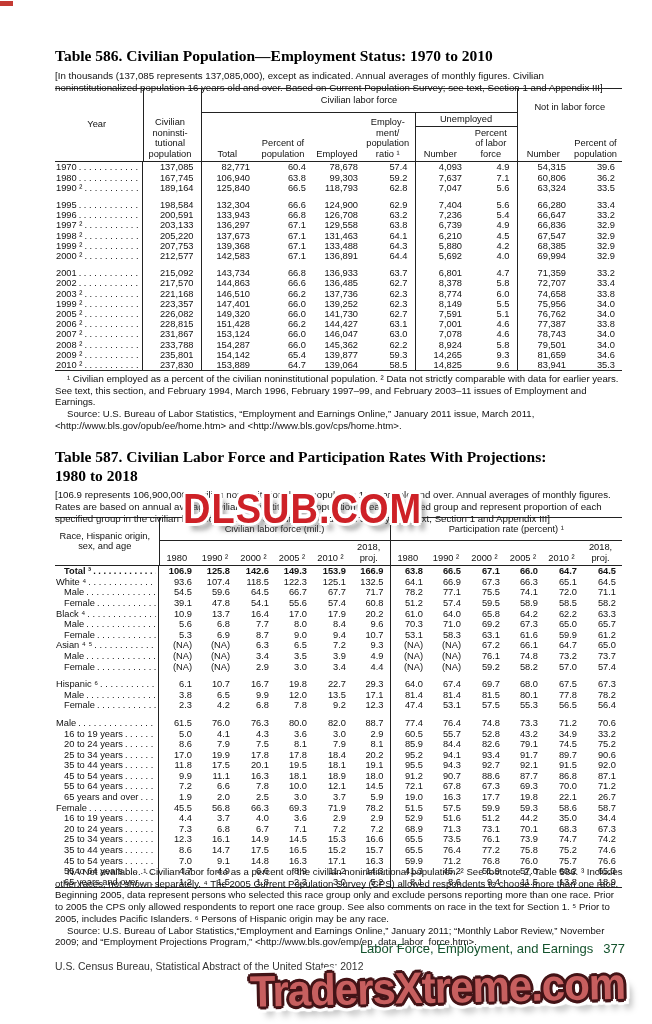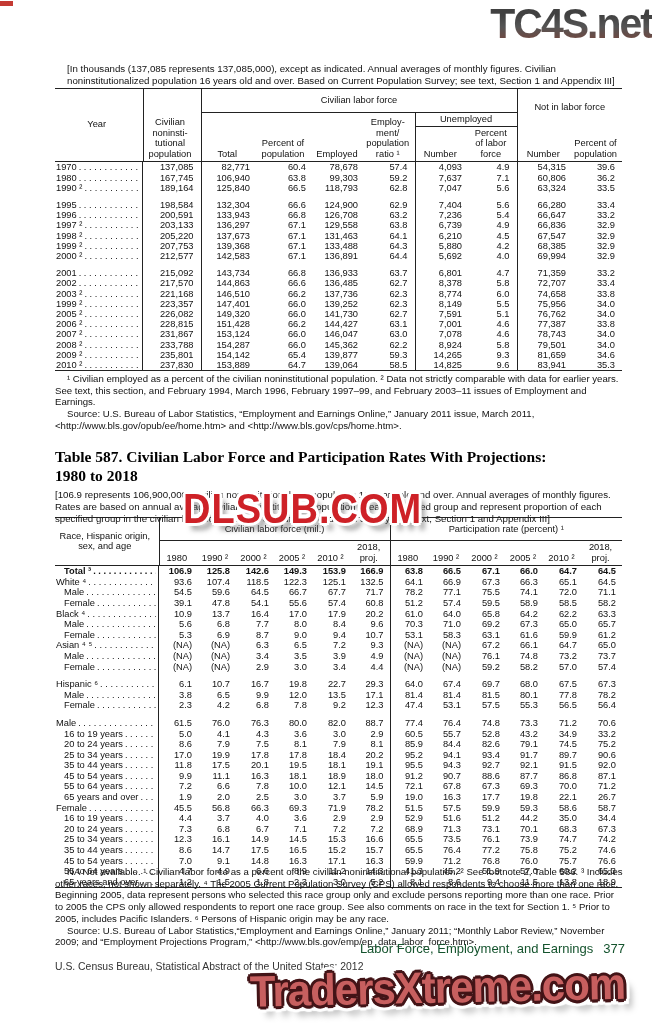--- a/index.html
+++ b/index.html
@@ -24,21 +24,21 @@
             -5px -5px 1px #fff,5px -5px 1px #fff,-5px 5px 1px #fff,5px 5px 1px #fff,
             0 -6px 1px #fff,0 6px 1px #fff,-6px 0 1px #fff,6px 0 1px #fff,
             7px 9px 7px rgba(0,0,0,.35);}
 
   
   .ttl{position:absolute;left:55px;font-family:"Liberation Serif",serif;font-weight:700;
        font-size:15.5px;line-height:19px;color:#000;}
   .t586-title{top:36px;width:575px;}
   .t587-title{top:437px;width:585px;}
   .headnote{position:absolute;left:55px;width:566px;font-size:9.7px;line-height:12.2px;color:#111;}
-  .t586-note{top:53px;margin-left:12px;}
+  .t586-note{top:60px;}
   .t587-note{top:479px;}
   .fn{position:absolute;left:55px;width:568px;font-size:9.6px;line-height:11.7px;color:#111;}
   .fn p{margin:0;text-indent:12px;}
 
   
   table{border-collapse:collapse;table-layout:fixed;position:absolute;left:55px;width:567px;
         font-size:9.3px;color:#111;}
   .t586{top:88px;}
   .t587{top:517px;}
   thead{border-bottom:1px solid #222;}
@@ -66,22 +66,22 @@
   .footer-right{position:absolute;top:941px;right:27px;font-size:13px;color:#14532d;}
   .footer-right .pg{margin-left:10px;}
   .census-line{position:absolute;top:961px;left:55px;font-size:10.4px;color:#333;}
 </style>
 </head>
 <body>
 
 <div class="page">
 
   <div class="corner-mark"></div>
-  <div class="wm-top">TC4S.net</div>
-
+
+  <h1 class="ttl t586-title">Table 586. Civilian Population—Employment Status: 1970 to 2010</h1>
   <p class="headnote t586-note">[In thousands (137,085 represents 137,085,000), except as indicated. Annual averages of monthly figures. Civilian noninstitutionalized population 16 years old and over. Based on Current Population Survey; see text, Section 1 and Appendix III]</p>
 
   <table class="t586">
     <colgroup>
       <col style="width:88px">
         <col style="width:58px">
         <col style="width:56px">
         <col style="width:56px">
       <col style="width:52px">
         <col style="width:50px">

